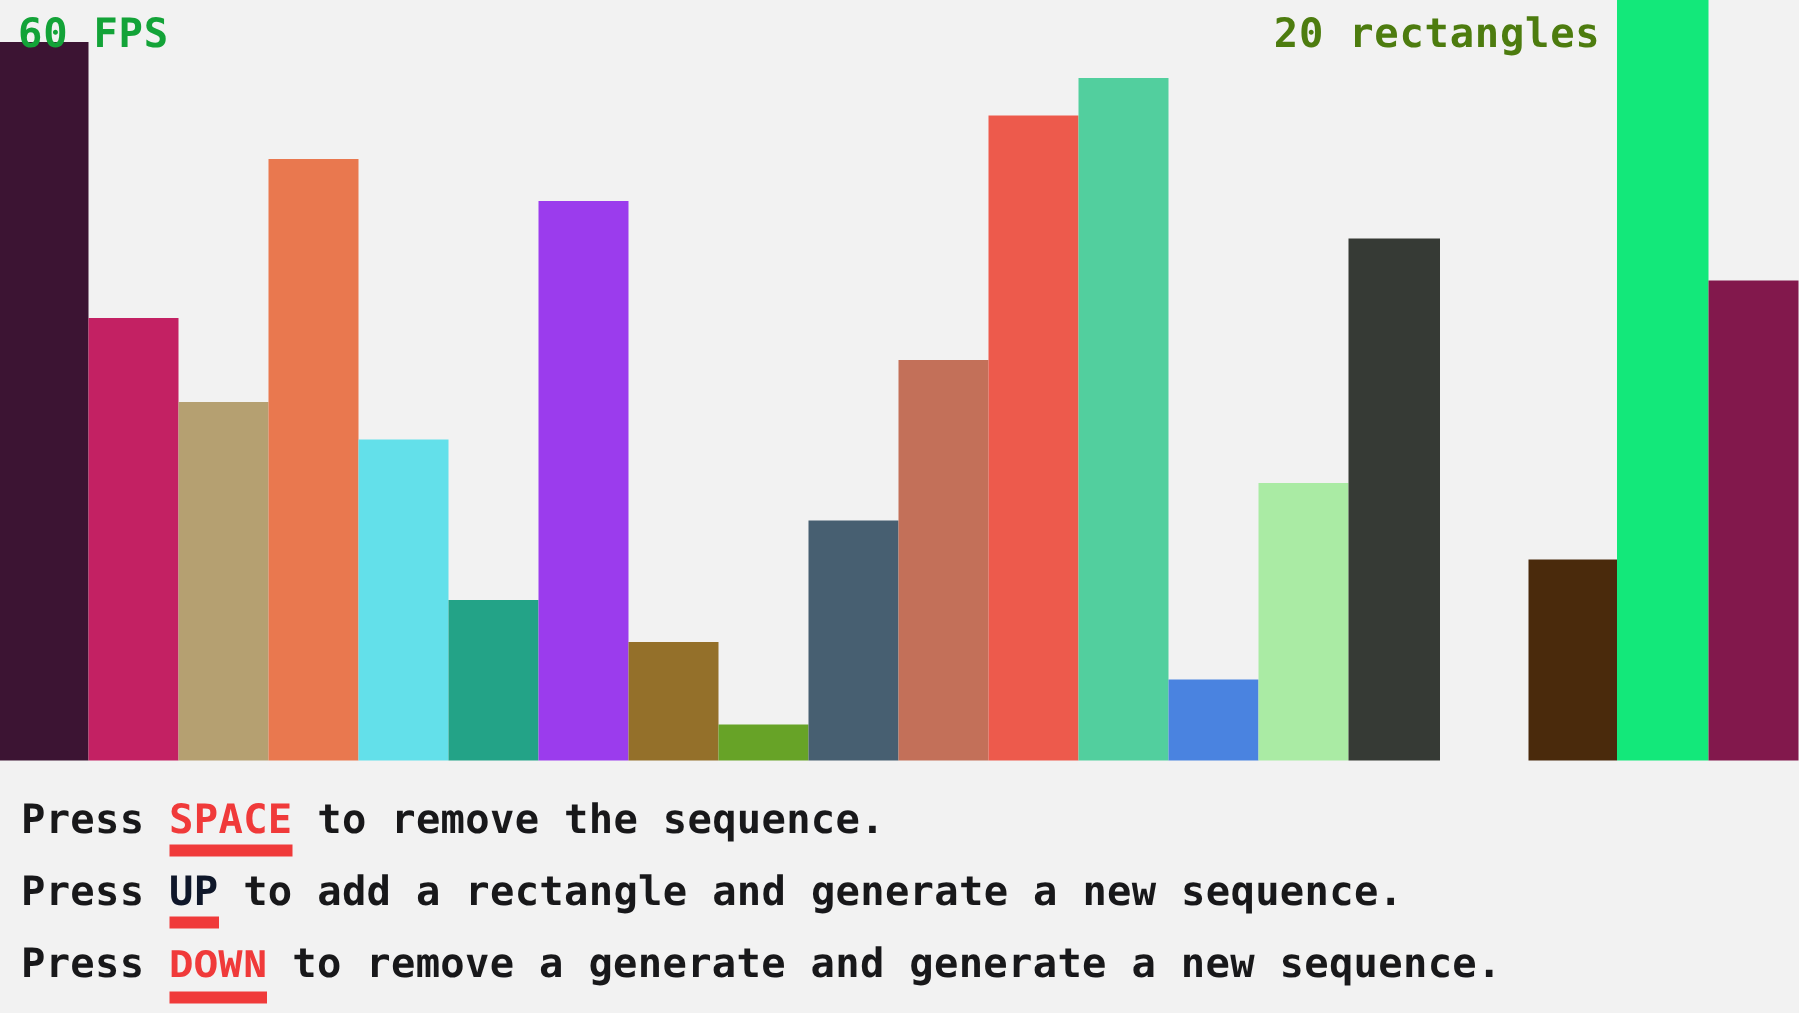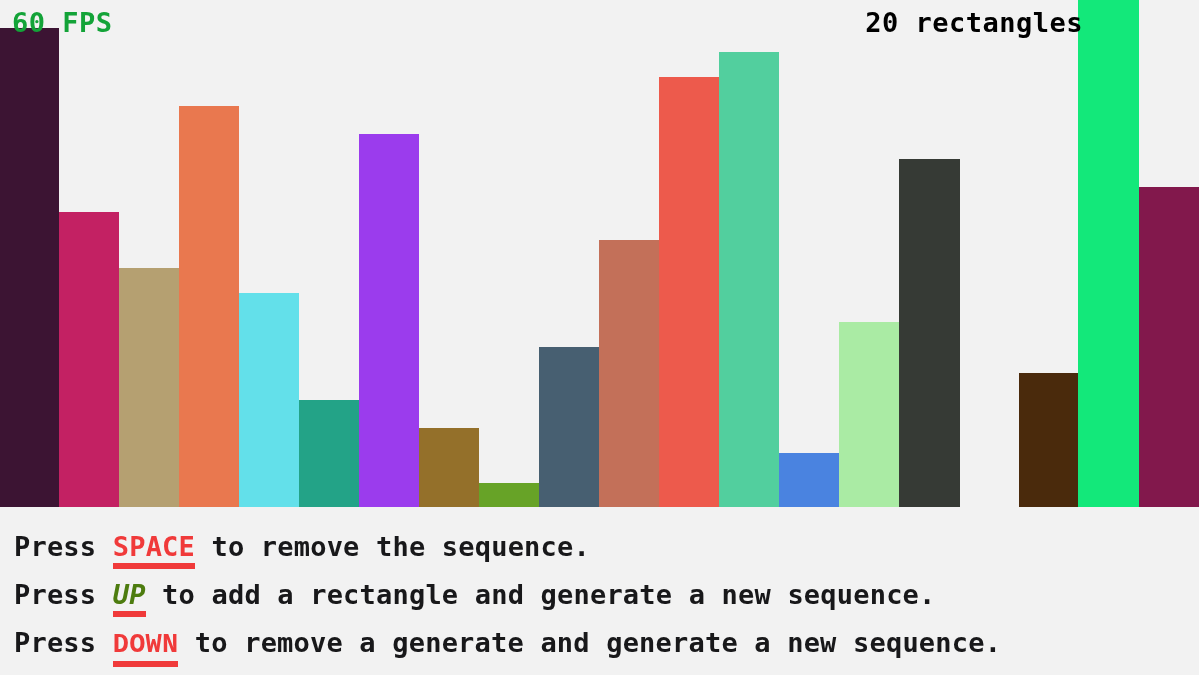--- a/index.html
+++ b/index.html
@@ -40,22 +40,22 @@
     font-weight: 700;
     letter-spacing: 0.5px;
     line-height: 1;
     white-space: nowrap;
   }
   #fps-counter {
     left: 12px;
     color: #13a338;
   }
   #rect-count {
-    right: 10px;
-    color: #000000;
+    right: 26px;
+    color: #4d7c0f;
   }
   
   #instructions {
     position: absolute;
     left: 0;
     top: 507px;
     width: 1199px;
     height: 168px;
     padding: 16px 0 0 14px;
     box-sizing: border-box;
@@ -64,21 +64,21 @@
     font-family: "DejaVu Sans Mono", "Liberation Mono", monospace;
     font-size: 27px;
     font-weight: 700;
     color: #18181a;
     line-height: 48px;
     white-space: nowrap;
     letter-spacing: 0.2px;
   }
   .key {
     color: #f03a3a;
-    border-bottom: 6px solid #701a75;
+    border-bottom: 8px solid #701a75;
     padding-bottom: 1px;
   }
 </style>
 </head>
 <body>
 
 <div id="stage">
 
   <div id="chart" style="background: rgb(242, 242, 242);">
       <div class="bar" style="left: 0px; width: 59px; height: 479px; background: rgb(60, 20, 51);"></div>
@@ -101,17 +101,17 @@
       <div class="bar" style="left: 1078px; width: 61px; height: 507px; background: rgb(19, 232, 122);"></div>
       <div class="bar" style="left: 1139px; width: 60px; height: 320px; background: rgb(130, 24, 76);"></div>
     </div>
 
   <div class="hud" id="fps-counter">60 FPS</div>
 
   <div class="hud" id="rect-count">20 rectangles</div>
 
   <div id="instructions">
       <div class="instruction-line"><span>Press </span><span class="key" style="color: rgb(240, 58, 58); border-bottom-color: rgb(240, 58, 58);">SPACE</span><span> to remove the sequence.</span></div>
-      <div class="instruction-line"><span>Press </span><span class="key" style="color: #4d7c0f; border-bottom-color: rgb(240, 58, 58); font-style: italic;">UP</span><span> to add a rectangle and generate a new sequence.</span></div>
+      <div class="instruction-line"><span>Press </span><span class="key" style="color: #0f172a; border-bottom-color: rgb(240, 58, 58);">UP</span><span> to add a rectangle and generate a new sequence.</span></div>
       <div class="instruction-line"><span>Press </span><span class="key" style="color: rgb(240, 58, 58); border-bottom-color: rgb(240, 58, 58); font-family: Liberation Mono, monospace;">DOWN</span><span> to remove a generate and generate a new sequence.</span></div>
     </div>
 
 </div>
 
 </body></html>

